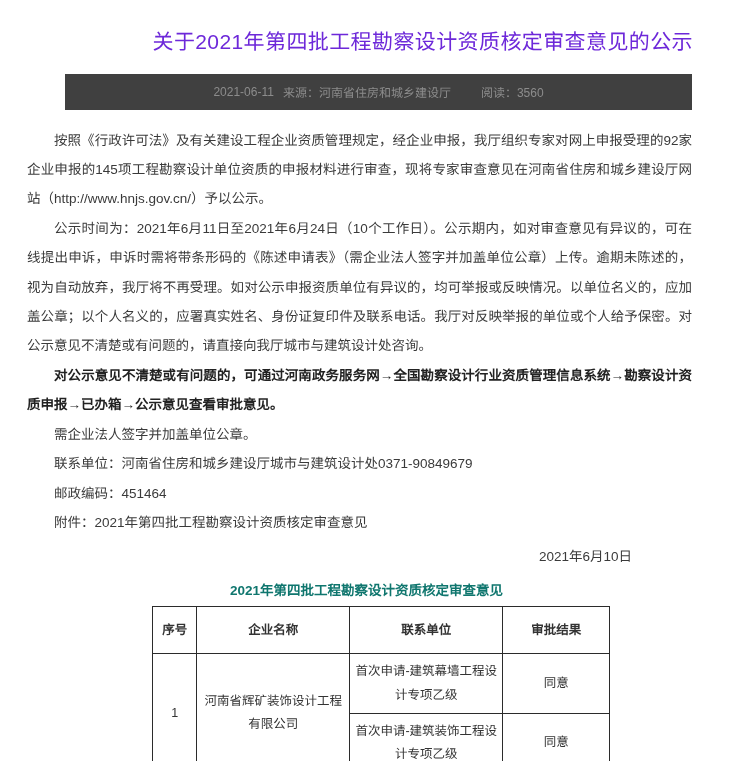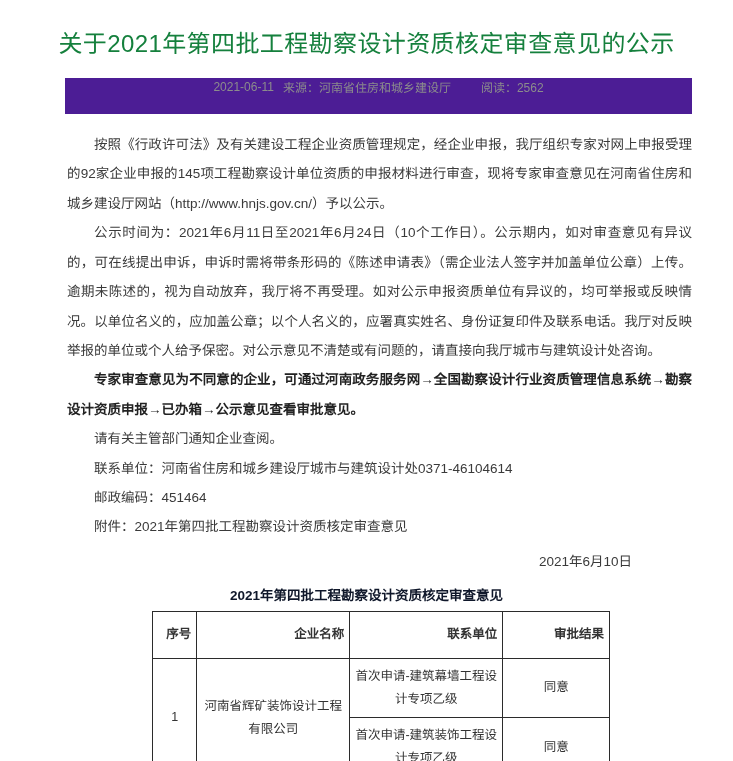--- a/index.html
+++ b/index.html
@@ -15,56 +15,55 @@
     overflow: hidden;
   }
 
   .page {
     width: 733px;
     position: relative;
   }
 
   
   .doc-title {
-    text-align: center;
-    font-size: 24px;
+    text-align: right;
+    font-size: 21px;
     font-weight: 400;
-    color: #15803d;
+    color: #6d28d9;
     letter-spacing: 0.4px;
     margin: 0;
     padding: 26px 40px 0 40px;
     line-height: 1.5;
   }
 
   .meta-bar {
     margin: 16px 41px 0 65px;
     height: 36px;
-    background: #4c1d95;
+    background: #404040;
     display: flex;
-    align-items: flex-start;
+    align-items: center;
     justify-content: center;
   }
   .meta-inner {
     font-size: 12px;
     color: #8c8c8c;
     display: flex;
     align-items: center;
     white-space: nowrap;
   }
   .meta-date { margin-right: 9px; }
   .meta-source { margin-right: 30px; }
   .meta-views { }
 
   
   .content {
     padding: 16px 41px 0 27px;
     font-size: 13.5px;
     line-height: 2.18;
     color: #3a3a3a;
-    margin-left: 40px;
   }
   .content p {
     margin: 0;
     text-align: justify;
     text-justify: inter-ideograph;
   }
   .p-indent { text-indent: 2em; }
   .p-bold {
     font-weight: 700;
     color: #222222;
@@ -77,21 +76,21 @@
     color: #3a3a3a;
     padding: 6px 101px 0 0;
     line-height: 2.0;
   }
 
   
   .table-title {
     text-align: center;
     font-size: 13.5px;
     font-weight: 700;
-    color: #0f172a;
+    color: #0f766e;
     margin: 9px 0 7px 0;
   }
 
   .table-wrap {
     padding: 0 0 0 152px;
   }
   table.result-table {
     border-collapse: collapse;
     width: 458px;
     table-layout: fixed;
@@ -104,48 +103,47 @@
     text-align: center;
     vertical-align: middle;
     padding: 6px 5px;
     line-height: 1.85;
     word-break: break-all;
   }
   table.result-table th {
     font-weight: 700;
     height: 30px;
     padding: 8px 5px;
-    text-align: right;
   }
   .col-idx   { width: 44px; }
   .col-name  { width: 152px; }
   .col-item  { width: 152px; }
   .col-res   { width: 106px; }
 </style>
 </head>
 <body>
 
 <div class="page">
 
   <h1 class="doc-title">关于2021年第四批工程勘察设计资质核定审查意见的公示</h1>
 
   <div class="meta-bar">
     <div class="meta-inner">
       <span class="meta-date">2021-06-11</span>
       <span class="meta-source">来源：河南省住房和城乡建设厅</span>
-      <span class="meta-views">阅读：2562</span>
+      <span class="meta-views">阅读：3560</span>
     </div>
   </div>
 
   <div class="content">
     <p class="p-indent">按照《行政许可法》及有关建设工程企业资质管理规定，经企业申报，我厅组织专家对网上申报受理的92家企业申报的145项工程勘察设计单位资质的申报材料进行审查，现将专家审查意见在河南省住房和城乡建设厅网站（http://www.hnjs.gov.cn/）予以公示。</p>
     <p class="p-indent">公示时间为：2021年6月11日至2021年6月24日（10个工作日）。公示期内，如对审查意见有异议的，可在线提出申诉，申诉时需将带条形码的《陈述申请表》（需企业法人签字并加盖单位公章）上传。逾期未陈述的，视为自动放弃，我厅将不再受理。如对公示申报资质单位有异议的，均可举报或反映情况。以单位名义的，应加盖公章；以个人名义的，应署真实姓名、身份证复印件及联系电话。我厅对反映举报的单位或个人给予保密。对公示意见不清楚或有问题的，请直接向我厅城市与建筑设计处咨询。</p>
-    <p class="p-bold">专家审查意见为不同意的企业，可通过河南政务服务网→全国勘察设计行业资质管理信息系统→勘察设计资质申报→已办箱→公示意见查看审批意见。</p>
-    <p class="p-indent">请有关主管部门通知企业查阅。</p>
-    <p class="p-indent">联系单位：河南省住房和城乡建设厅城市与建筑设计处0371-46104614</p>
+    <p class="p-bold">对公示意见不清楚或有问题的，可通过河南政务服务网→全国勘察设计行业资质管理信息系统→勘察设计资质申报→已办箱→公示意见查看审批意见。</p>
+    <p class="p-indent">需企业法人签字并加盖单位公章。</p>
+    <p class="p-indent">联系单位：河南省住房和城乡建设厅城市与建筑设计处0371-90849679</p>
     <p class="p-indent">邮政编码：451464</p>
     <p class="p-indent">附件：2021年第四批工程勘察设计资质核定审查意见</p>
   </div>
 
   <div class="sign-date">2021年6月10日</div>
 
   <div class="table-title">2021年第四批工程勘察设计资质核定审查意见</div>
 
   <div class="table-wrap">
     <table class="result-table">

